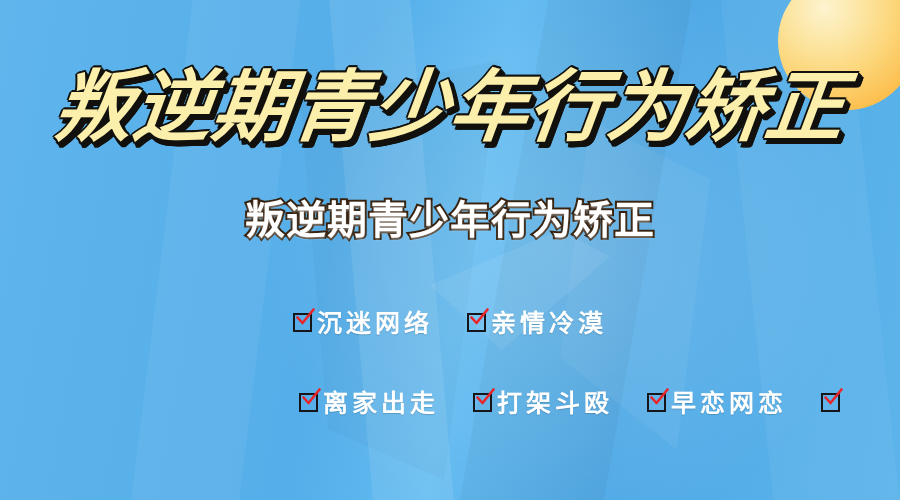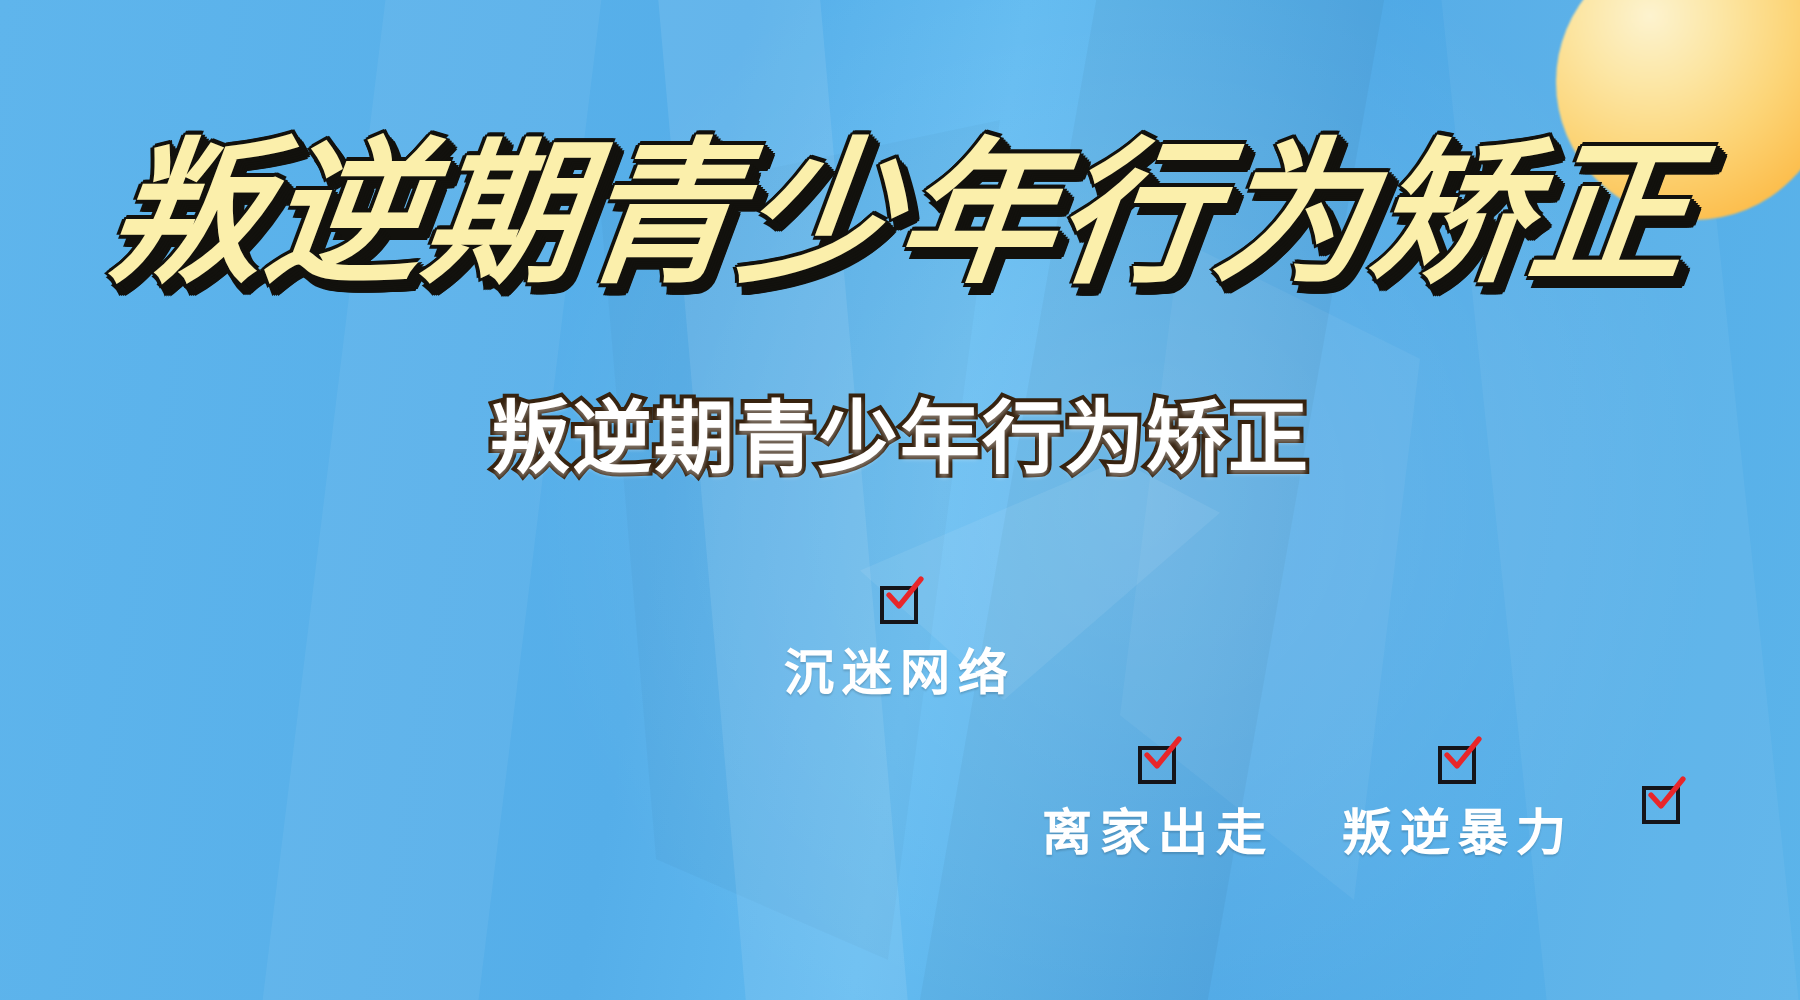--- a/index.html
+++ b/index.html
@@ -159,21 +159,20 @@
     justify-content: center;
     align-items: center;
     gap: 34px;
     height: 58px;
   }
   .check-item {
     display: flex;
     align-items: center;
     gap: 5px;
     white-space: nowrap;
-    flex-direction: column;
   }
   .checkbox-icon {
     position: relative;
     width: 19px;
     height: 19px;
     flex: 0 0 auto;
     margin-top: 1px;
   }
   .checkbox-icon .box {
     position: absolute;
@@ -234,43 +233,61 @@
         <span class="checkbox-icon">
           <span class="box"></span>
           <svg class="tick" viewBox="0 0 20 20" aria-hidden="true">
             <path d="M2.5 9.5 L7.5 15 L18.5 1.5" fill="none" stroke="#e8262a" stroke-width="2.6" stroke-linecap="round" stroke-linejoin="round"></path>
           </svg>
         </span>
         <span class="check-label">沉迷网络</span>
       </div>
 
 
+      <div class="check-item">
+        <span class="checkbox-icon">
+          <span class="box"></span>
+          <svg class="tick" viewBox="0 0 20 20" aria-hidden="true">
+            <path d="M2.5 9.5 L7.5 15 L18.5 1.5" fill="none" stroke="#e8262a" stroke-width="2.6" stroke-linecap="round" stroke-linejoin="round"></path>
+          </svg>
+        </span>
+        <span class="check-label">亲情冷漠</span>
+      </div>
 
     </div>
 
     <div class="check-row" style="margin-top:22px;justify-content:flex-end;">
       <div class="check-item">
         <span class="checkbox-icon">
           <span class="box"></span>
           <svg class="tick" viewBox="0 0 20 20" aria-hidden="true">
             <path d="M2.5 9.5 L7.5 15 L18.5 1.5" fill="none" stroke="#e8262a" stroke-width="2.6" stroke-linecap="round" stroke-linejoin="round"></path>
           </svg>
         </span>
         <span class="check-label">离家出走</span>
       </div>
 
-
-      <div class="check-item">
-        <span class="checkbox-icon">
-          <span class="box"></span>
-          <svg class="tick" viewBox="0 0 20 20" aria-hidden="true">
-            <path d="M2.5 9.5 L7.5 15 L18.5 1.5" fill="none" stroke="#e8262a" stroke-width="2.6" stroke-linecap="round" stroke-linejoin="round"></path>
-          </svg>
-        </span>
-        <span class="check-label">叛逆暴力</span>
+      <div class="check-item">
+        <span class="checkbox-icon">
+          <span class="box"></span>
+          <svg class="tick" viewBox="0 0 20 20" aria-hidden="true">
+            <path d="M2.5 9.5 L7.5 15 L18.5 1.5" fill="none" stroke="#e8262a" stroke-width="2.6" stroke-linecap="round" stroke-linejoin="round"></path>
+          </svg>
+        </span>
+        <span class="check-label">打架斗殴</span>
+      </div>
+
+      <div class="check-item">
+        <span class="checkbox-icon">
+          <span class="box"></span>
+          <svg class="tick" viewBox="0 0 20 20" aria-hidden="true">
+            <path d="M2.5 9.5 L7.5 15 L18.5 1.5" fill="none" stroke="#e8262a" stroke-width="2.6" stroke-linecap="round" stroke-linejoin="round"></path>
+          </svg>
+        </span>
+        <span class="check-label">早恋网恋</span>
       </div>
 
       <div class="check-item">
         <span class="checkbox-icon">
           <span class="box"></span>
           <svg class="tick" viewBox="0 0 20 20" aria-hidden="true">
             <path d="M2.5 9.5 L7.5 15 L18.5 1.5" fill="none" stroke="#e8262a" stroke-width="2.6" stroke-linecap="round" stroke-linejoin="round"></path>
           </svg>
         </span>
       </div>

